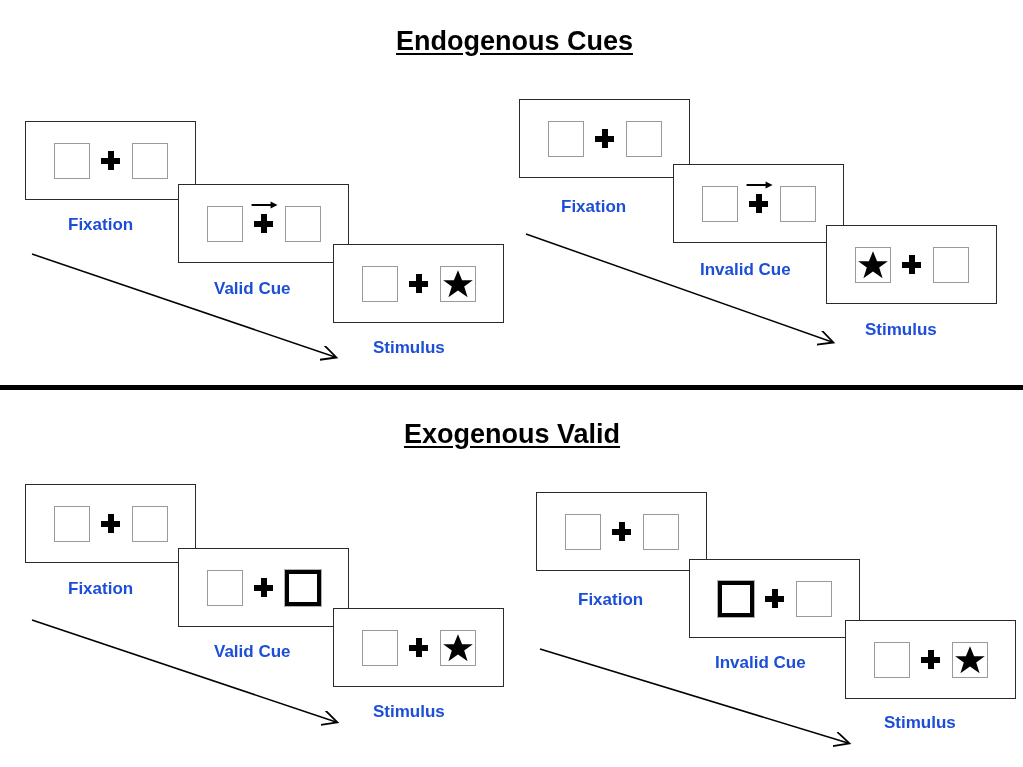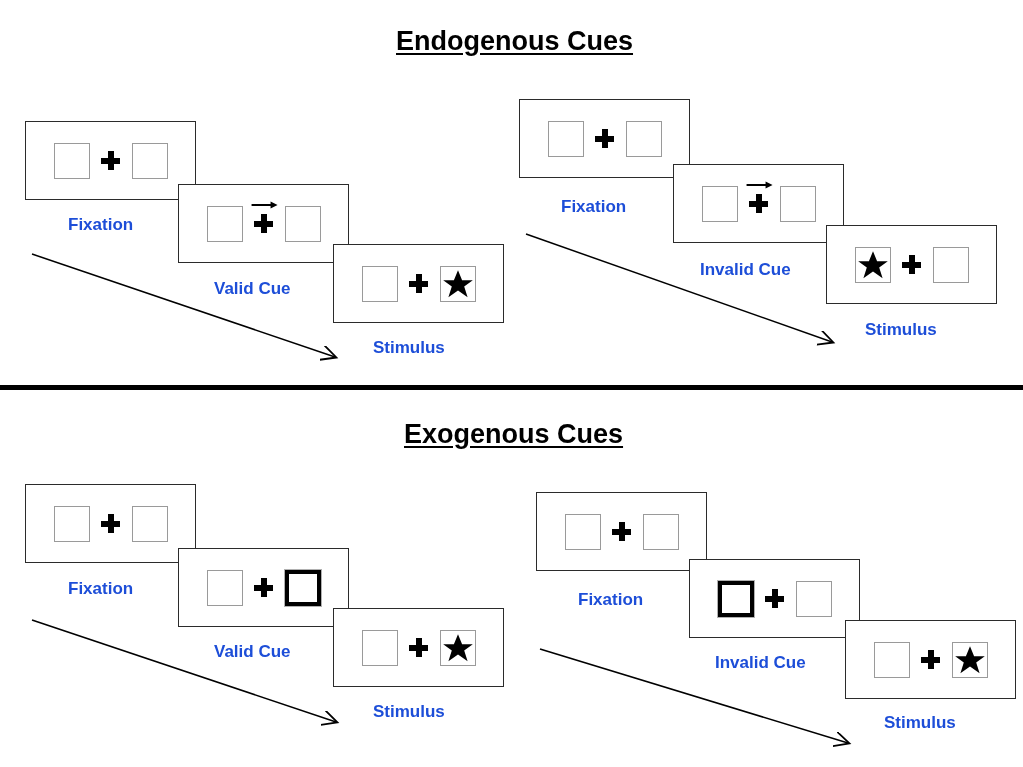--- a/index.html
+++ b/index.html
@@ -231,21 +231,21 @@
       <div class="cross-wrap">
         <div class="cross"></div>
       </div>
       <div class="box"></div>
     </div>
   </div>
   <div class="caption" style="left:865px; top:320px;">Stimulus</div>
 
   <div class="divider" style="top:385px;"></div>
 
-  <div class="section-title" style="left:404px; top:419px;">Exogenous Cues</div>
+  <div class="section-title" style="left:404px; top:419px;">Exogenous Valid</div>
 
   <div class="flow-arrow" style="left:30px; top:616px;">
     <svg width="330" height="122" viewBox="0 0 330 122">
       <defs>
         <marker id="ah3" markerWidth="12" markerHeight="12" refX="9" refY="5" orient="auto">
           <path d="M0,0 L10,5 L0,10" fill="none" stroke="#000" stroke-width="1.2"></path>
         </marker>
       </defs>
       <line x1="2" y1="4" x2="306" y2="106" stroke="#000" stroke-width="1.5" marker-end="url(#ah3)"></line>
     </svg>

